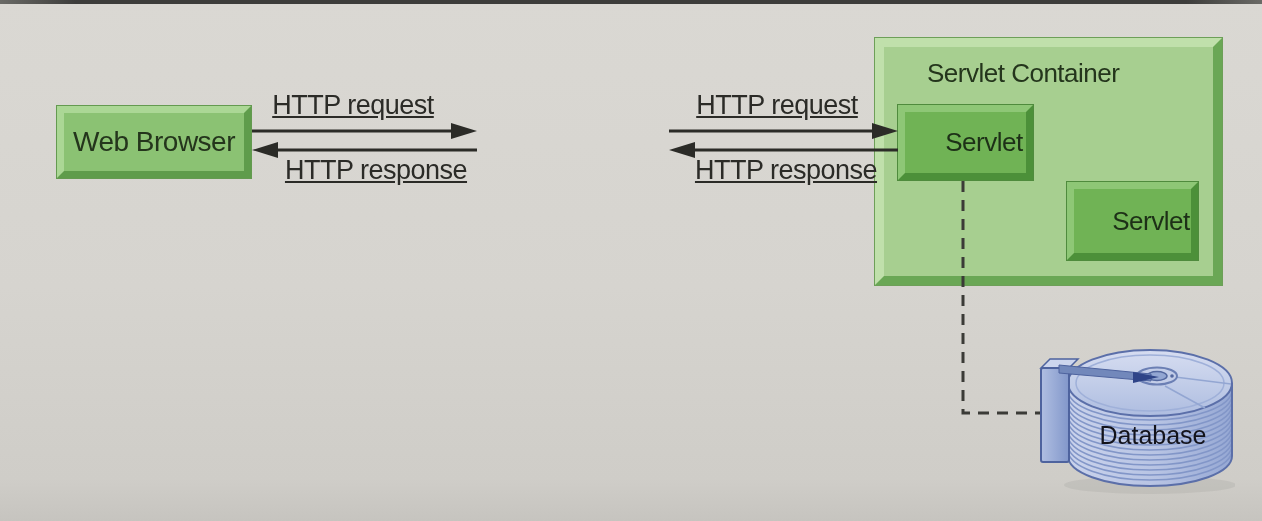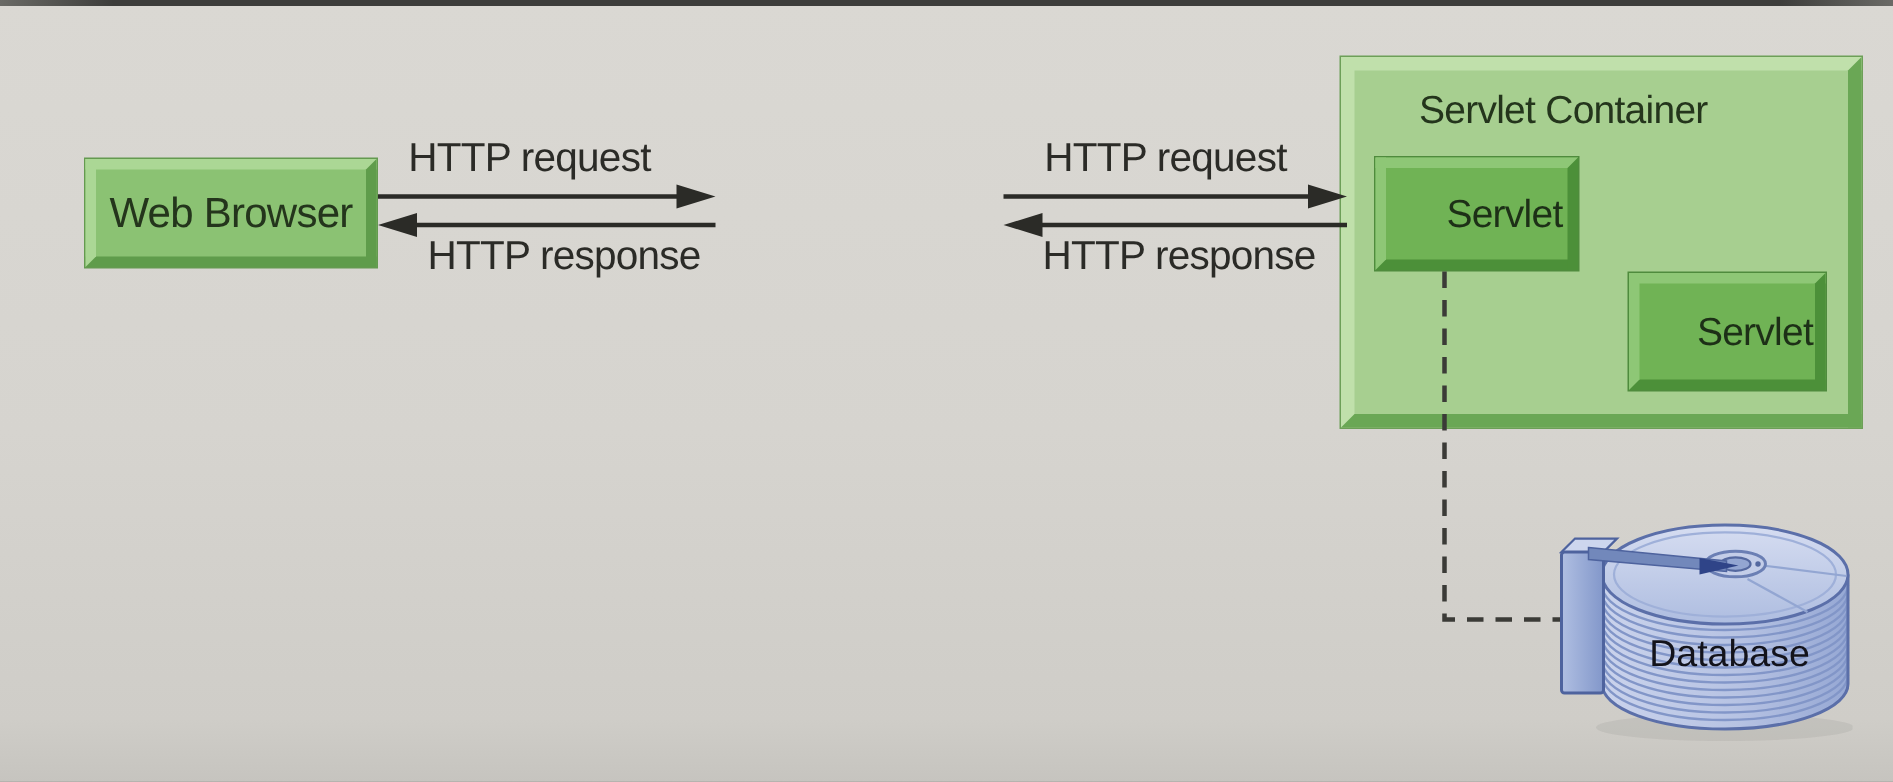--- a/index.html
+++ b/index.html
@@ -37,21 +37,20 @@
   .node-web-browser { left: 57px;  top: 106px; width: 194px; height: 72px; }
   .node-web-server  { left: 477px; top: 106px; width: 192px; height: 72px; }
 
   .container-box {
     left: 875px; top: 38px; width: 347px; height: 247px;
     border-width: 9px;
     background: #a7cf90;
     border-color: #c0e0ab #6aa755 #6aa755 #c0e0ab;
     box-shadow: 0 0 0 1px #6d9f58;
     display: block;
-    margin-left: 19px;
   }
   .container-title {
     position: absolute; left: 43px; top: 11px;
     color: #24351c; font-size: 26px; letter-spacing: -0.5px;
   }
   .servlet-node {
     border-width: 7px;
     background: #70b355;
     border-color: #8ec776 #4c9039 #4c9039 #8ec776;
     box-shadow: 0 0 0 1px #4f8b3d;
@@ -65,20 +64,21 @@
 
   
   .edge-label {
     position: absolute;
     width: 220px;
     text-align: center;
     font-size: 27px;
     line-height: 1;
     color: #2b2b27;
     letter-spacing: -0.5px;
+    text-decoration: underline;
   }
   .lbl-req1 { left: 243px; top: 92px; }
   .lbl-res1 { left: 266px; top: 157px; }
   .lbl-req2 { left: 667px; top: 92px; }
   .lbl-res2 { left: 676px; top: 157px; }
 
   
   .connector-layer, .db-icon {
     position: absolute; pointer-events: none;
   }

